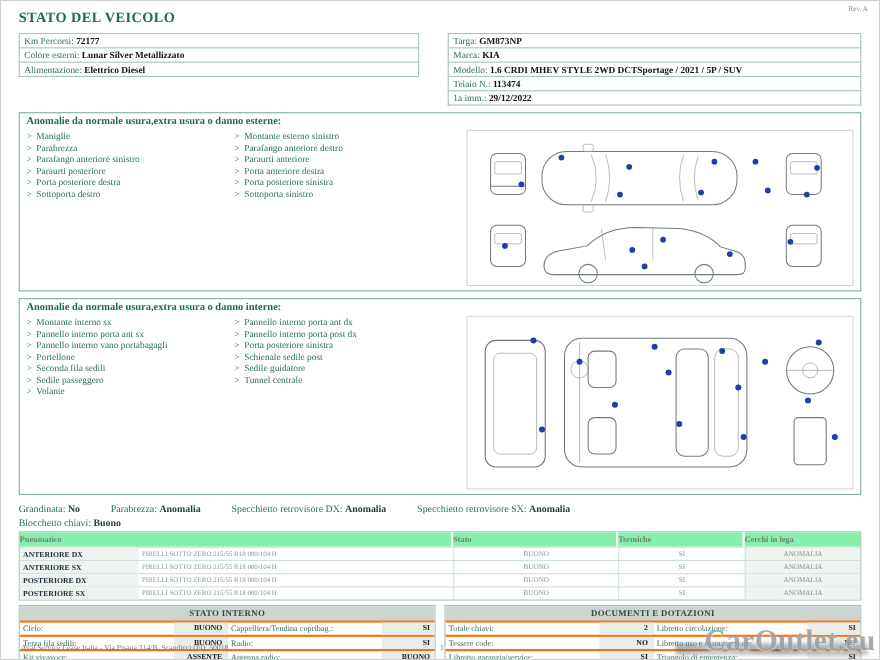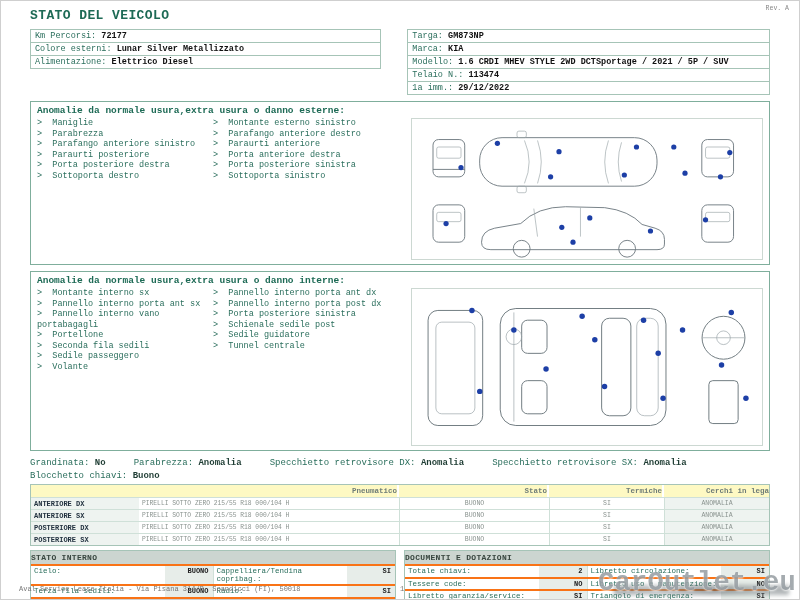--- a/index.html
+++ b/index.html
@@ -1,19 +1,19 @@
 <!DOCTYPE html>
 <html><head>
 <meta charset="utf-8">
 <style>
   *{margin:0;padding:0;box-sizing:border-box}
   html,body{background:#e9e9e9}
   .page{position:relative;width:800px;height:600px;margin:0 auto;background:#fff;
-        font-family:Liberation Mono, monospace;color:#222;border:1px solid #cfcfcf;
-        padding:6px 29px 0;overflow:hidden}
+        font-family:Liberation Serif, serif;color:#222;border:1px solid #cfcfcf;
+        padding:6px 16px 0;overflow:hidden}
   .rev{position:absolute;top:4px;right:10px;font-size:6.5px;color:#888}
   .title{font-size:13px;letter-spacing:.4px;color:#1d6a55;font-weight:bold;margin:1px 0 6px}
   
   .info-row{display:flex;gap:26px}
   .info-table{border-top:1px solid #a6c4b7}
   .info-table.left{width:372px}
   .info-table.right{width:384px}
   .info-line{border:1px solid #a6c4b7;border-top:none;padding:1px 4px;font-size:8.5px;line-height:10px}
   .lbl{color:#2a6e5c}
   .val{font-weight:bold;color:#111}
@@ -28,35 +28,35 @@
   .diagram svg{display:block;width:350px}
   .outline{fill:none;stroke:#6f7a80;stroke-width:1}
   .outline-thin{fill:none;stroke:#9aa4a8;stroke-width:.7}
   
   .summary{margin-top:7px;font-size:9px}
   .summary-line{display:flex;gap:28px;margin-bottom:3px}
   .summary .pair .lbl{color:#2a6e5c}
   .summary .pair .val{font-weight:bold;color:#1f3d34}
   
   .tires{margin-top:3px;border:1px solid #a6c4b7;font-size:7px}
-  .t-head{display:flex;background:#fef9c3;color:#6f7d78;font-weight:bold;text-align:right}
+  .t-head{display:flex;background:#86efac;color:#6f7d78;font-weight:bold;text-align:left}
   .t-head>div{padding:2px 0;border-right:2px solid #fff;font-size:7.5px}
   .t-head>div:last-child{border-right:none}
   .h-pneu{flex:1}
   .w-stato{width:150px}.w-term{width:115px}.w-cerchi{width:105px}
   .t-row{display:flex;border-top:1px solid #cfe0d8;align-items:stretch}
   .c-pneu{flex:1;display:flex}
   .c-pos{width:108px;font-weight:bold;color:#233240;padding:1.5px 3px;background:#eef3f0}
   .c-desc{flex:1;color:#8a938f;padding:2px 3px;font-size:6.3px}
   .c-val{text-align:center;color:#8a938f;border-left:1px solid #cfe0d8;padding:1.5px 0;font-size:6.5px}
   .c-cerchi{background:#eef3f0}
   
   .bottom-row{display:flex;gap:8px;margin-top:4px}
   .mini{flex:1;border:1px solid #a6c4b7;font-size:7.5px}
-  .mini-head{background:#ccd5d0;font-weight:bold;color:#38463f;padding:2px 0;font-size:8px;letter-spacing:.3px}
+  .mini-head{background:#ccd5d0;text-align:center;font-weight:bold;color:#38463f;padding:2px 0;font-size:8px;letter-spacing:.3px}
   .mini-row{display:flex;border-top:2px solid #f97316}
   .mini-pair{flex:1;display:flex;border-left:1px solid #cfe0d8;min-height:10.5px}
   .mini-pair:first-child{border-left:none}
   .mini-pair .p-lbl{flex:1;padding:1px 3px;color:#2a6e5c}
   .mini-pair .p-val{width:48px;text-align:right;padding:1px 4px;font-weight:bold;color:#222;background:#e7ede9;font-size:7px}
   
   .page-footer{position:absolute;left:18px;right:18px;bottom:6px;font-size:7px;color:#777}
   .footer-page{position:absolute;left:50%;top:0}
   .blur-stamp{position:absolute;right:10px;bottom:4px;width:175px;height:10px;opacity:.55;filter:blur(2px);
               background:linear-gradient(90deg,#5d666b 0%,#8d9498 25%,#4d565b 55%,#838a8e 80%,#6a7276 100%)}

